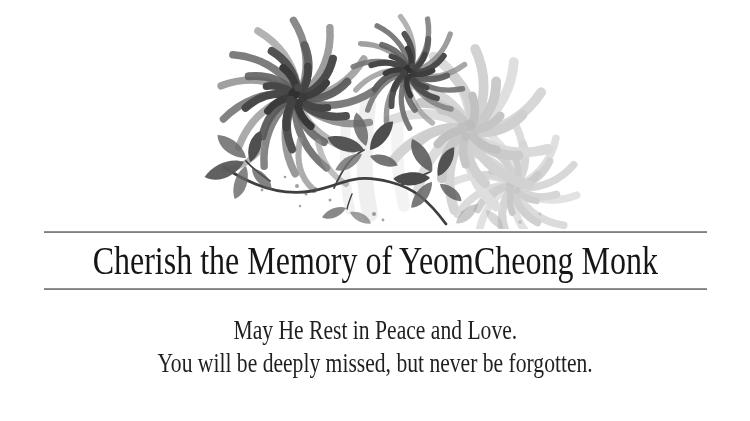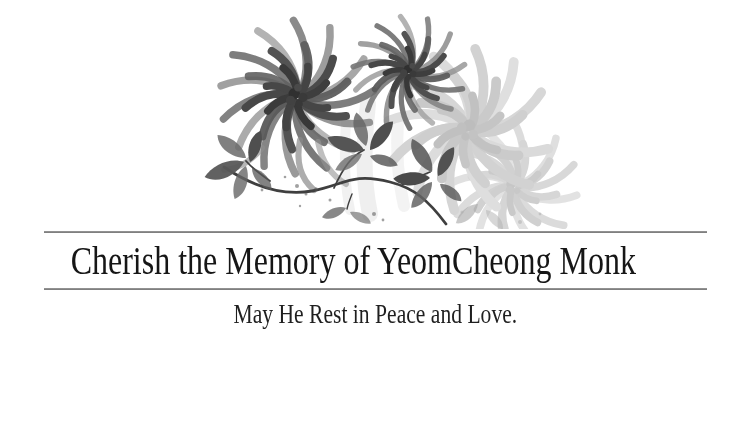--- a/index.html
+++ b/index.html
@@ -10,30 +10,30 @@
   }
   .card { position: relative; width: 750px; height: 421px; background: #ffffff; }
   .art-wrap { width: 750px; height: 229px; overflow: hidden; }
   .divider {
     width: 663px; height: 2px; margin: 0 auto;
     background: linear-gradient(#9a9a9a, #777777);
   }
   .divider-top { margin-top: 2px; }
   .title {
     margin: 0; height: 55px; width: 750px;
-    display: flex; align-items: center; 
+    display: flex; align-items: center; justify-content: center;
     font-size: 40px; font-weight: 400; color: #161616;
     letter-spacing: 0;
     border-radius: 18px;
   }
   .squeeze {
     display: inline-block; white-space: nowrap;
     transform: scaleX(0.8); transform-origin: 50% 50%;
   }
-  .message { padding-top: 8px; }
+  .message { padding-top: 24px; }
   .msg-line {
     margin: 0; text-align: center;
     font-size: 27px; line-height: 32.5px; color: #1f1f1f;
   }
 </style>
 </head>
 <body>
 
 <div class="card">
 
@@ -212,15 +212,18 @@
   <h1 class="title">
     <span class="squeeze">Cherish the Memory of YeomCheong Monk</span>
   </h1>
 
   <div class="divider"></div>
 
   <div class="message">
     <p class="msg-line">
       <span class="squeeze">May He Rest in Peace and Love.</span>
     </p>
+    <p class="msg-line">
+      <span class="squeeze">You will be deeply missed, but never be forgotten.</span>
+    </p>
   </div>
 
 </div>
 
 </body></html>

